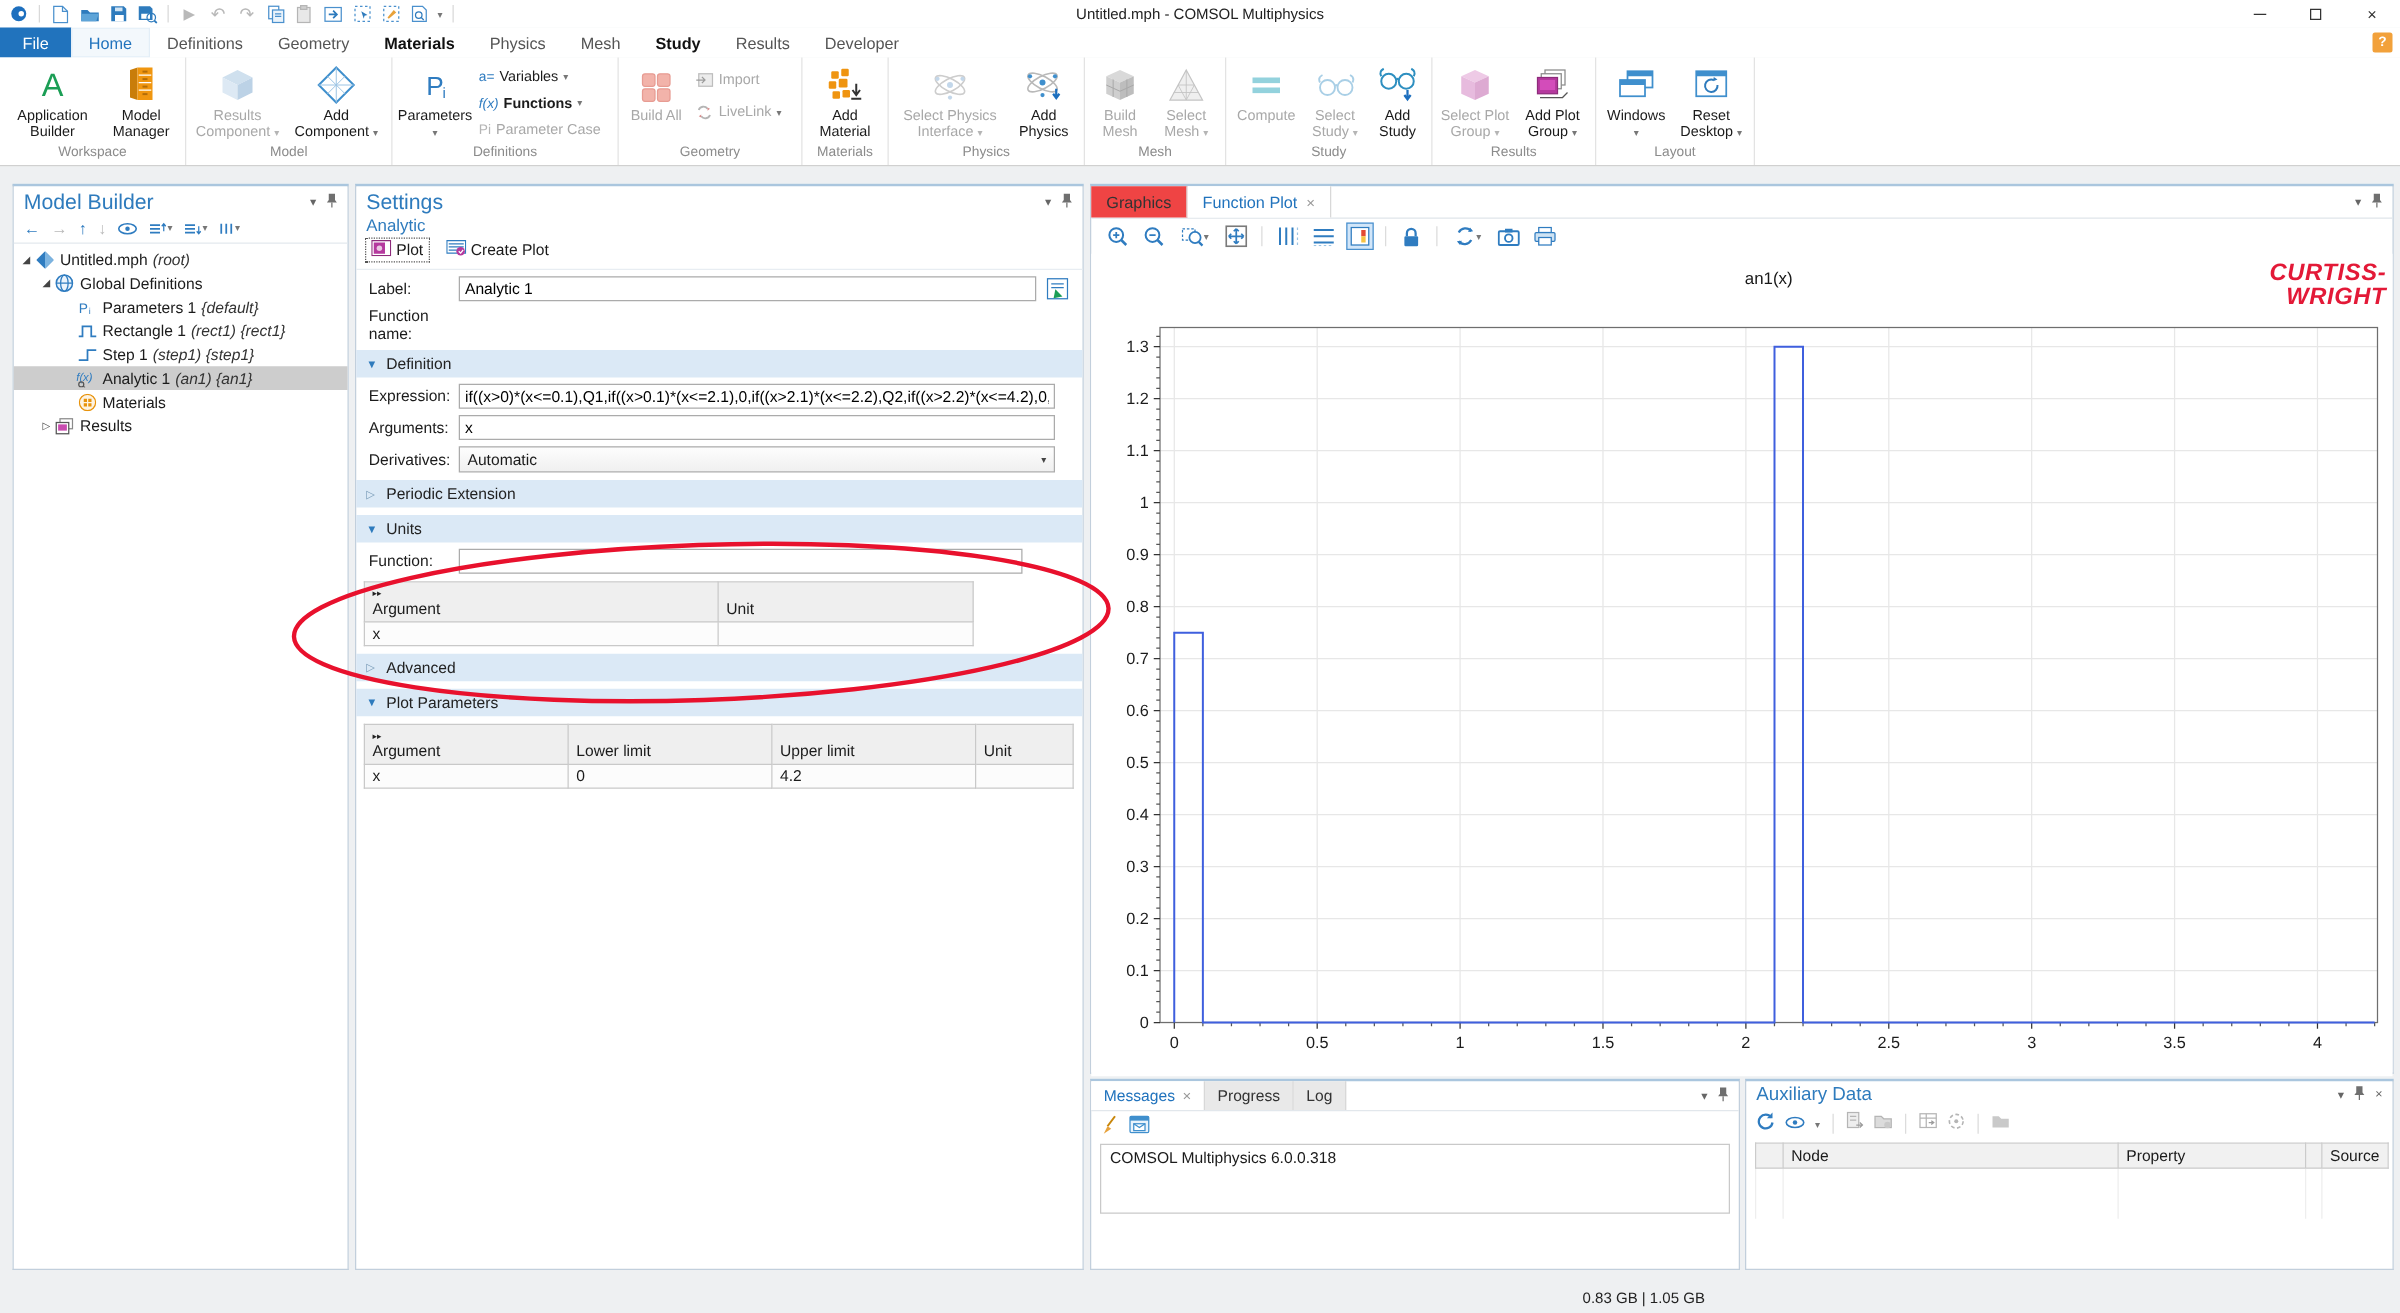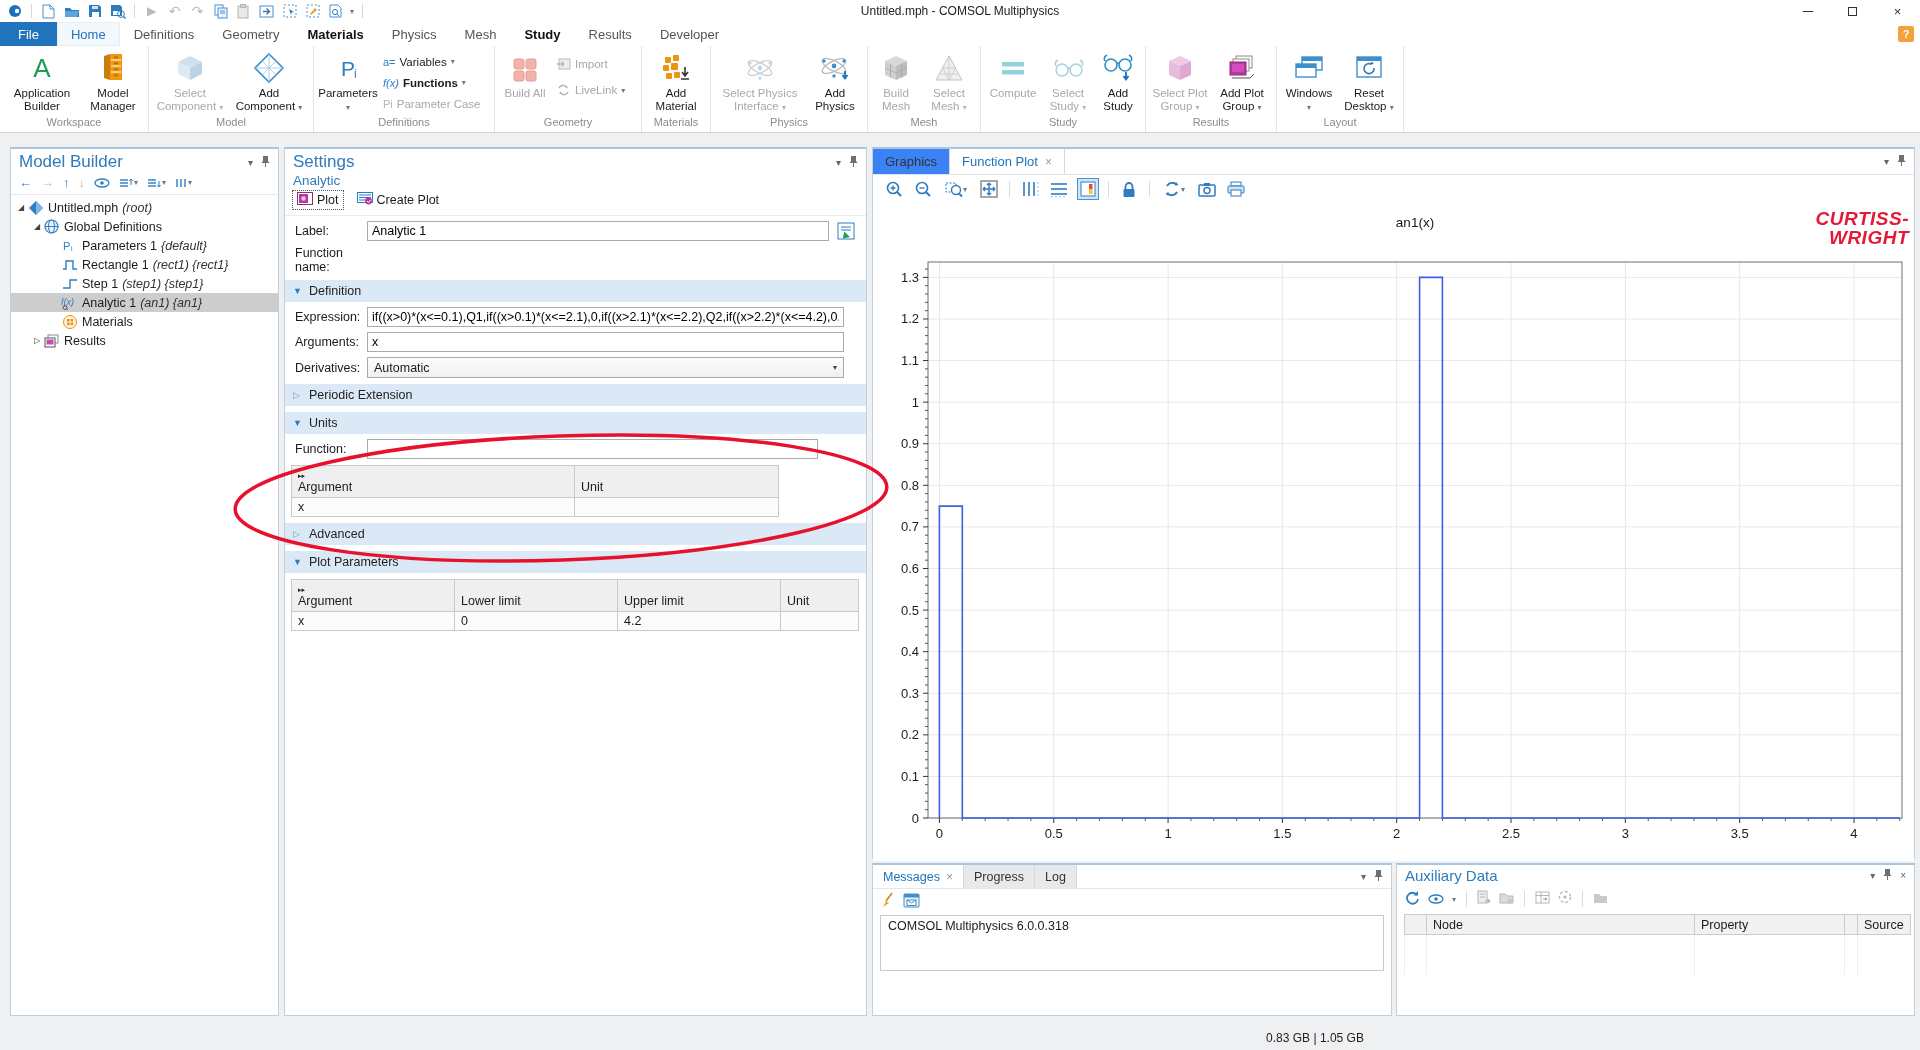--- a/index.html
+++ b/index.html
@@ -81,21 +81,21 @@
   .combo .caret { margin-left:auto; color:#444; }
   .stable { border-collapse:collapse; font-size:12.5px; margin:6px 0 0 6px; }
   .stable th, .stable td { border:1px solid #c9c9c9; text-align:left; font-weight:normal; padding:0 6px; }
   .stable th { background:#efefef; height:32px; vertical-align:bottom; padding-bottom:3px; }
   .stable td { height:19px; background:#fcfcfc; }
   .dbl-arr { display:block; font-size:7px; color:#222; line-height:8px; }
   .annotation-svg { position:absolute; left:225px; top:425px; pointer-events:none; z-index:60; }
 
   
   .gtab-row { display:flex; align-items:stretch; height:26px; border-bottom:1px solid #dfe5ea; }
-  .gtab { display:flex; align-items:center; gap:7px; padding:0 12px; font-size:13px; background:#3b82f6; border-right:1px solid #d8d8d8; color:#333; }
+  .gtab { display:flex; align-items:center; gap:7px; padding:0 12px; font-size:13px; background:#ef4444; border-right:1px solid #d8d8d8; color:#333; }
   .gtab.active { background:#fff; color:#2173bd; }
   .tab-close { color:#999; font-size:12px; }
   .gtoolbar { display:flex; align-items:center; gap:7px; height:28px; padding:0 10px; }
   .gt-sep { width:1px; height:16px; background:#dcdcdc; margin:0 2px; }
   .gt { width:22px; height:22px; display:flex; align-items:center; justify-content:center; }
   .gt.toggled { background:#d2e6f9; border:1px solid #4a90cd; }
   .plot-region { position:relative; width:100%; height:658px; background:#fff; }
   .plot-title { position:absolute; left:442px; width:200px; top:12px; text-align:center; font-size:13.5px; color:#181818; }
   .cw-logo { position:absolute; right:5px; top:6px; text-align:right; font-size:19px; line-height:19px; font-style:italic; font-weight:bold; color:#e31937; letter-spacing:0.5px; }
 
@@ -266,21 +266,21 @@
   <div class="rgroup">
     <div class="rgroup-buttons">
       <div class="rbtn disabled" style="width:76px;">
         <span class="ic32">
             <svg width="30" height="28">
               <polygon points="15,2 27,8 15,14 3,8" fill="#cfe0ee"></polygon>
               <polygon points="3,8 15,14 15,26 3,20" fill="#dde9f4"></polygon>
               <polygon points="27,8 15,14 15,26 27,20" fill="#bcd2e6"></polygon>
             </svg>
           </span>
-        <span><span>Select Component</span> <span class="caret">▾</span></span>
+        <span><span>Results Component</span> <span class="caret">▾</span></span>
       </div>
       <div class="rbtn" style="width:82px;">
         <span class="ic32">
             <svg width="32" height="32">
               <polygon points="16,2 30,16 16,30 2,16" fill="none" stroke="#3f8fcd" stroke-width="1.6"></polygon>
               <path d="M16 2 L16 30 M2 16 L30 16 M9 9 L23 23 M23 9 L9 23" stroke="#9cc4e4" stroke-width="0.8" fill="none"></path>
             </svg>
           </span>
         <span><span>Add Component</span> <span class="caret">▾</span></span>
       </div>

